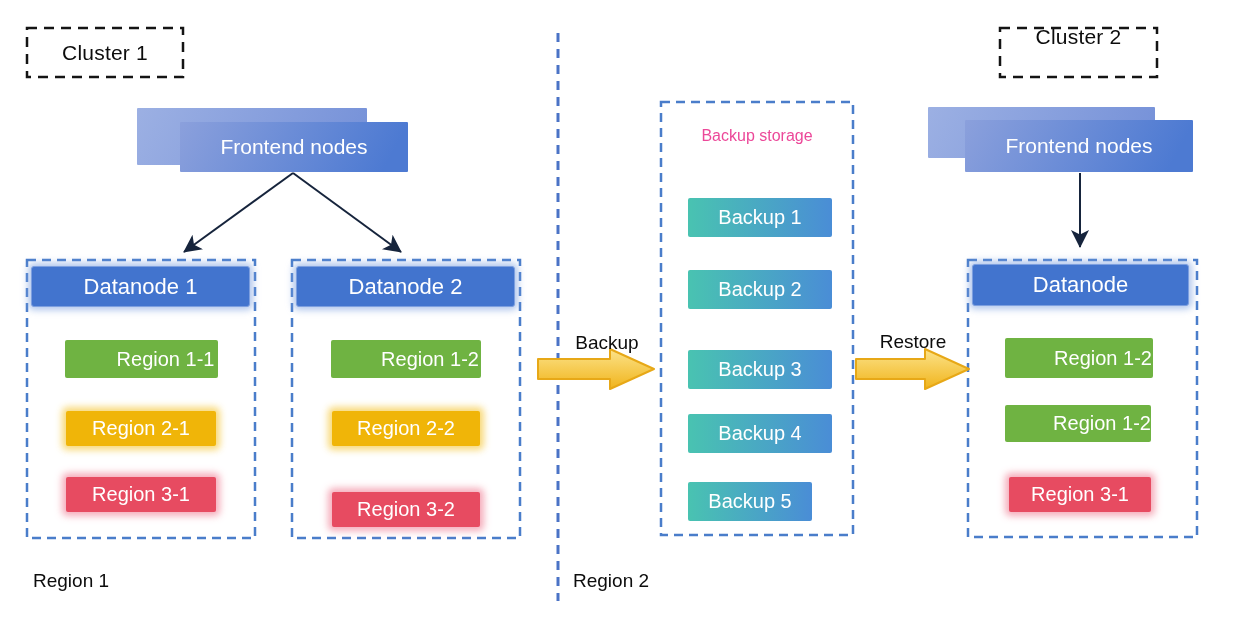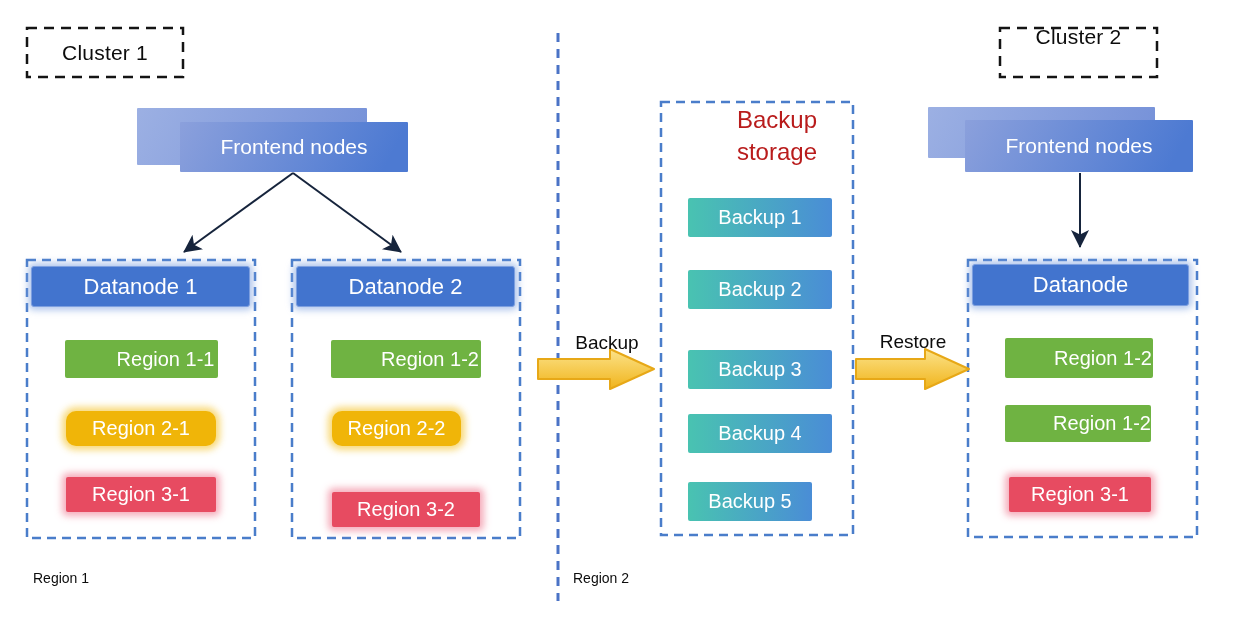--- a/index.html
+++ b/index.html
@@ -19,30 +19,30 @@
     color:#fff;font-size:21px;border-radius:1px;
   }
 
   .dn-header{
     background:var(--node-blue);color:#fff;font-size:22px;border-radius:3px;
     border:1px solid #7d9fdf;
     box-shadow:0 0 7px 3px rgba(133,168,226,.65);
   }
   .region{color:#fff;font-size:20px;border-radius:2px;}
   .region-green{background:var(--region-green);padding-left:48px;}
-  .region-yellow{background:var(--region-yellow);box-shadow:0 0 7px 4px rgba(247,213,106,.9);border-radius:10px;}
+  .region-yellow{background:var(--region-yellow);box-shadow:0 0 7px 4px rgba(247,213,106,.9);}
   .region-red{background:var(--region-red);box-shadow:0 0 7px 4px rgba(243,152,170,.8);}
 
-  .storage-title{font-size:24px;color:#b91c1c;line-height:1.35;text-align:right;}
+  .storage-title{font-size:16px;color:#ec4899;line-height:1.35;text-align:right;}
   .backup-item{
     background:linear-gradient(90deg,var(--backup-teal) 0%,var(--backup-blue) 100%);
     color:#fff;font-size:20px;border-radius:2px;
   }
   .flow-label{font-size:19px;color:#0c0c0c;}
-  .footer-label{font-size:14px;color:#0c0c0c;}
+  .footer-label{font-size:19px;color:#0c0c0c;}
 </style>
 </head>
 <body>
 
 <div class="canvas">
 
   <svg class="layer">
     <defs>
       <marker id="ah" markerWidth="12" markerHeight="12" refX="8.5" refY="4.5" orient="auto">
         <path d="M0,0 L9,4.5 L0,9 L2.3,4.5 Z" fill="#16243c"></path>
@@ -78,21 +78,21 @@
   <div class="abs fe-back" style="left:137px;top:108px;width:230px;height:57px;"></div>
   <div class="abs center fe-front" style="left:180px;top:122px;width:228px;height:50px;">Frontend nodes</div>
 
   <div class="abs center dn-header" style="left:31px;top:266px;width:219px;height:41px;">Datanode 1</div>
   <div class="abs center region region-green" style="left:65px;top:340px;width:153px;height:38px;">Region 1-1</div>
   <div class="abs center region region-yellow" style="left:66px;top:411px;width:150px;height:35px;">Region 2-1</div>
   <div class="abs center region region-red" style="left:66px;top:477px;width:150px;height:35px;">Region 3-1</div>
 
   <div class="abs center dn-header" style="left:296px;top:266px;width:219px;height:41px;">Datanode 2</div>
   <div class="abs center region region-green" style="left:331px;top:340px;width:150px;height:38px;">Region 1-2</div>
-  <div class="abs center region region-yellow" style="left:332px;top:411px;width:129px;height:35px;">Region 2-2</div>
+  <div class="abs center region region-yellow" style="left:332px;top:411px;width:148px;height:35px;">Region 2-2</div>
   <div class="abs center region region-red" style="left:332px;top:492px;width:148px;height:35px;">Region 3-2</div>
 
   <div class="abs footer-label" style="left:33px;top:570px;">Region 1</div>
 
   <div class="abs center flow-label" style="left:557px;top:333px;width:100px;height:20px;">Backup</div>
 
   <div class="abs center storage-title" style="left:697px;top:106px;width:120px;height:60px;">Backup storage</div>
   <div class="abs center backup-item" style="left:688px;top:198px;width:144px;height:39px;">Backup 1</div>
   <div class="abs center backup-item" style="left:688px;top:270px;width:144px;height:39px;">Backup 2</div>
   <div class="abs center backup-item" style="left:688px;top:342px;width:144px;height:39px;margin-top:8px;">Backup 3</div>

